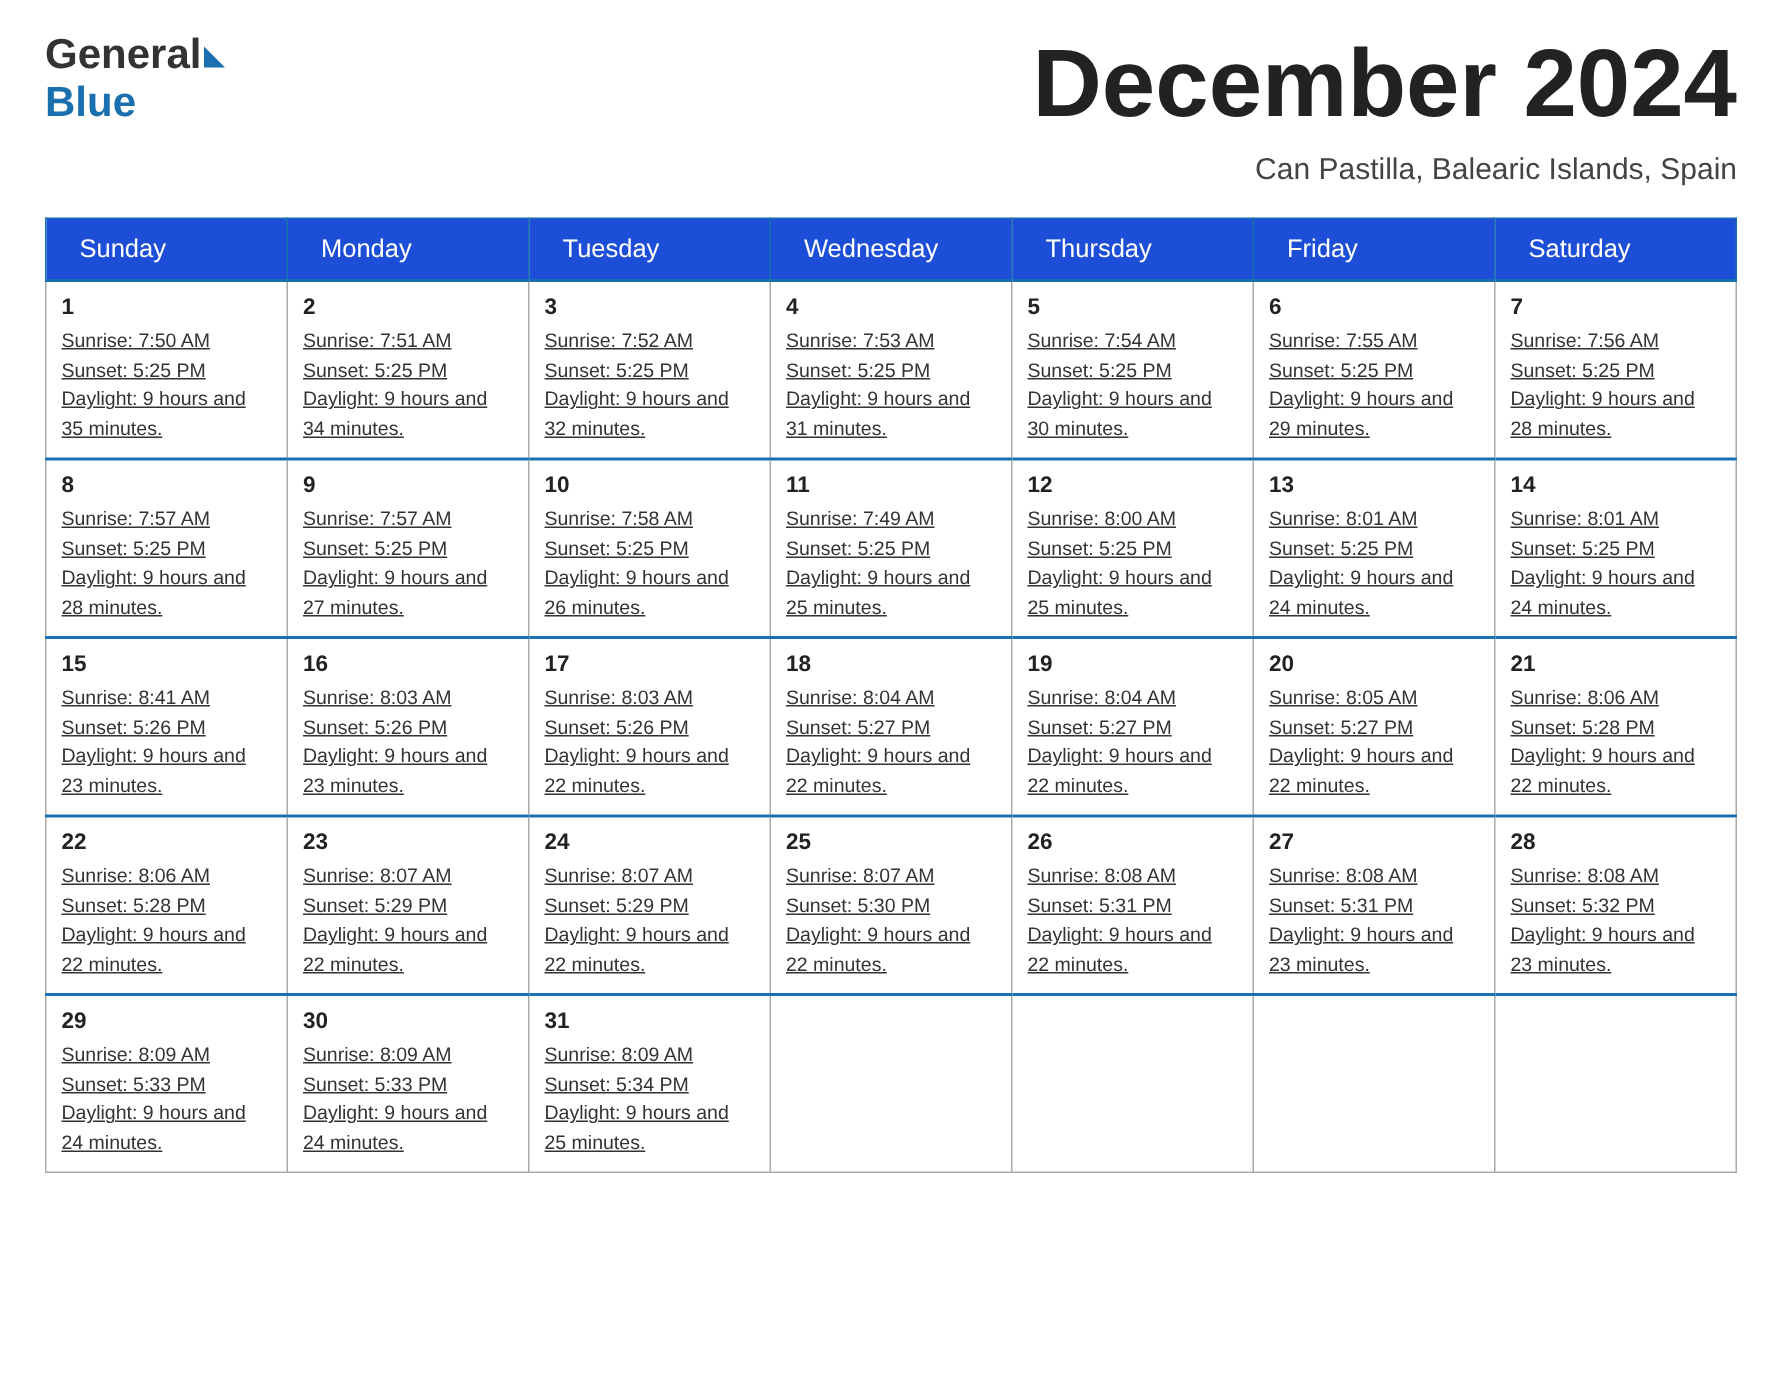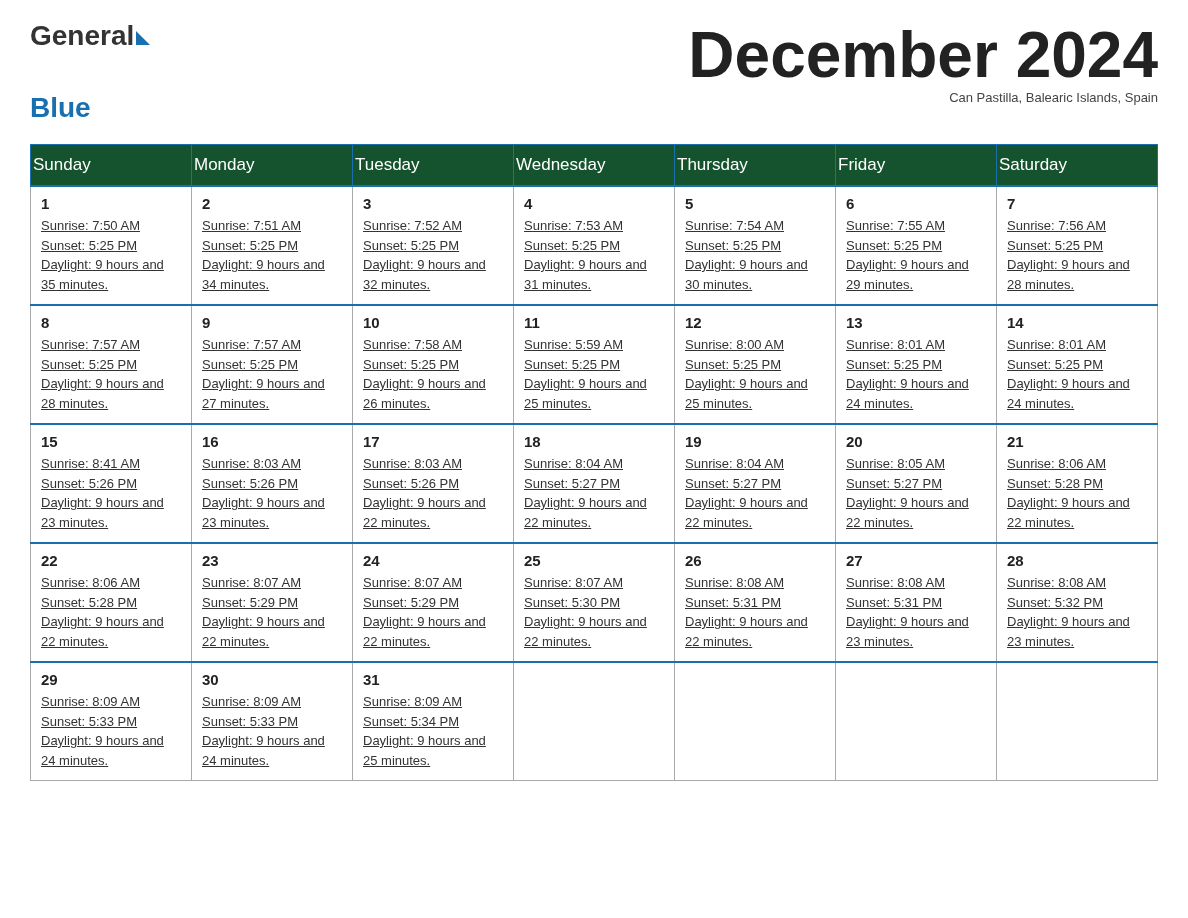--- a/index.html
+++ b/index.html
@@ -35,48 +35,47 @@
       height: 0;
       border-left: 14px solid #1a6faf;
       border-top: 14px solid transparent;
       border-bottom: 0px solid transparent;
       margin-left: 2px;
       margin-top: 4px;
     }
     .logo-block {
       display: flex;
       flex-direction: column;
-      gap: 40px;
     }
     .logo-line1 {
       display: flex;
       align-items: center;
     }
     .title-block {
       text-align: right;
     }
     .month-title {
       font-size: 64px;
       font-weight: bold;
       color: #222;
       line-height: 1.1;
     }
     .location-title {
-      font-size: 13px;
+      font-size: 20px;
       color: #444;
-      margin-top: 0;
+      margin-top: 12px;
     }
     .calendar {
       width: 100%;
       border-collapse: collapse;
     }
     .calendar th {
-      background-color: #14532d;
+      background-color: #1d4ed8;
       color: #fff;
-      padding: 10px 2px;
+      padding: 10px 22px;
       text-align: left;
       font-size: 17px;
       font-weight: normal;
       border: 1px solid #1a6faf;
     }
     .calendar td {
       vertical-align: top;
       padding: 8px 10px 10px 10px;
       border: 1px solid #aaa;
       border-top: 2px solid #1a6faf;
@@ -212,21 +211,21 @@
           <span class="day-number">10</span>
           <div class="day-info">
             <span>Sunrise: 7:58 AM</span><br>
             <span>Sunset: 5:25 PM</span><br>
             <span>Daylight: 9 hours and 26 minutes.</span>
           </div>
         </td>
         <td>
           <span class="day-number">11</span>
           <div class="day-info">
-            <span>Sunrise: 5:59 AM</span><br>
+            <span>Sunrise: 7:49 AM</span><br>
             <span>Sunset: 5:25 PM</span><br>
             <span>Daylight: 9 hours and 25 minutes.</span>
           </div>
         </td>
         <td>
           <span class="day-number">12</span>
           <div class="day-info">
             <span>Sunrise: 8:00 AM</span><br>
             <span>Sunset: 5:25 PM</span><br>
             <span>Daylight: 9 hours and 25 minutes.</span>

